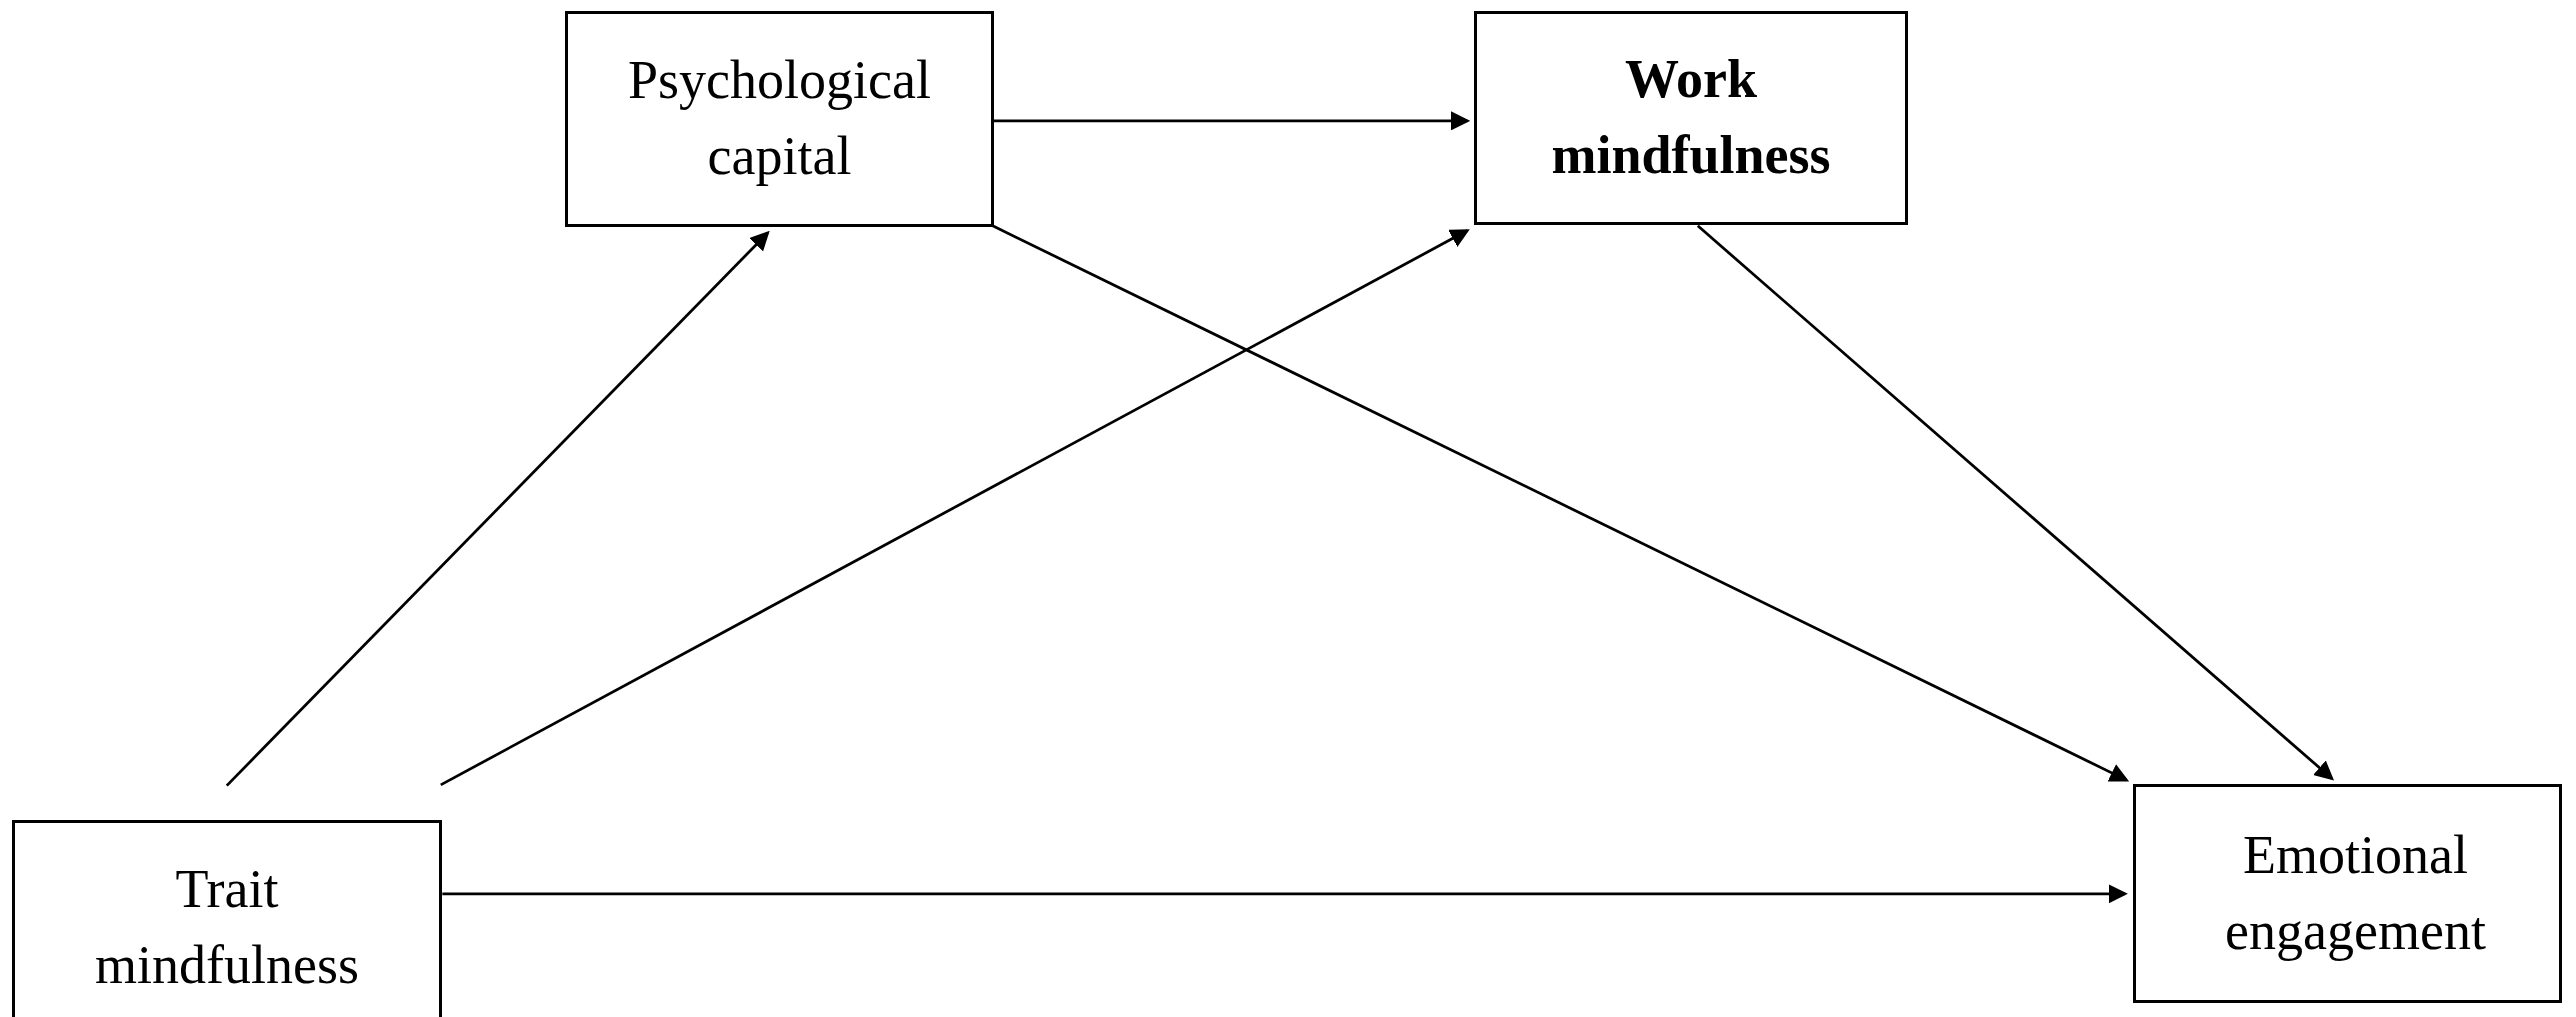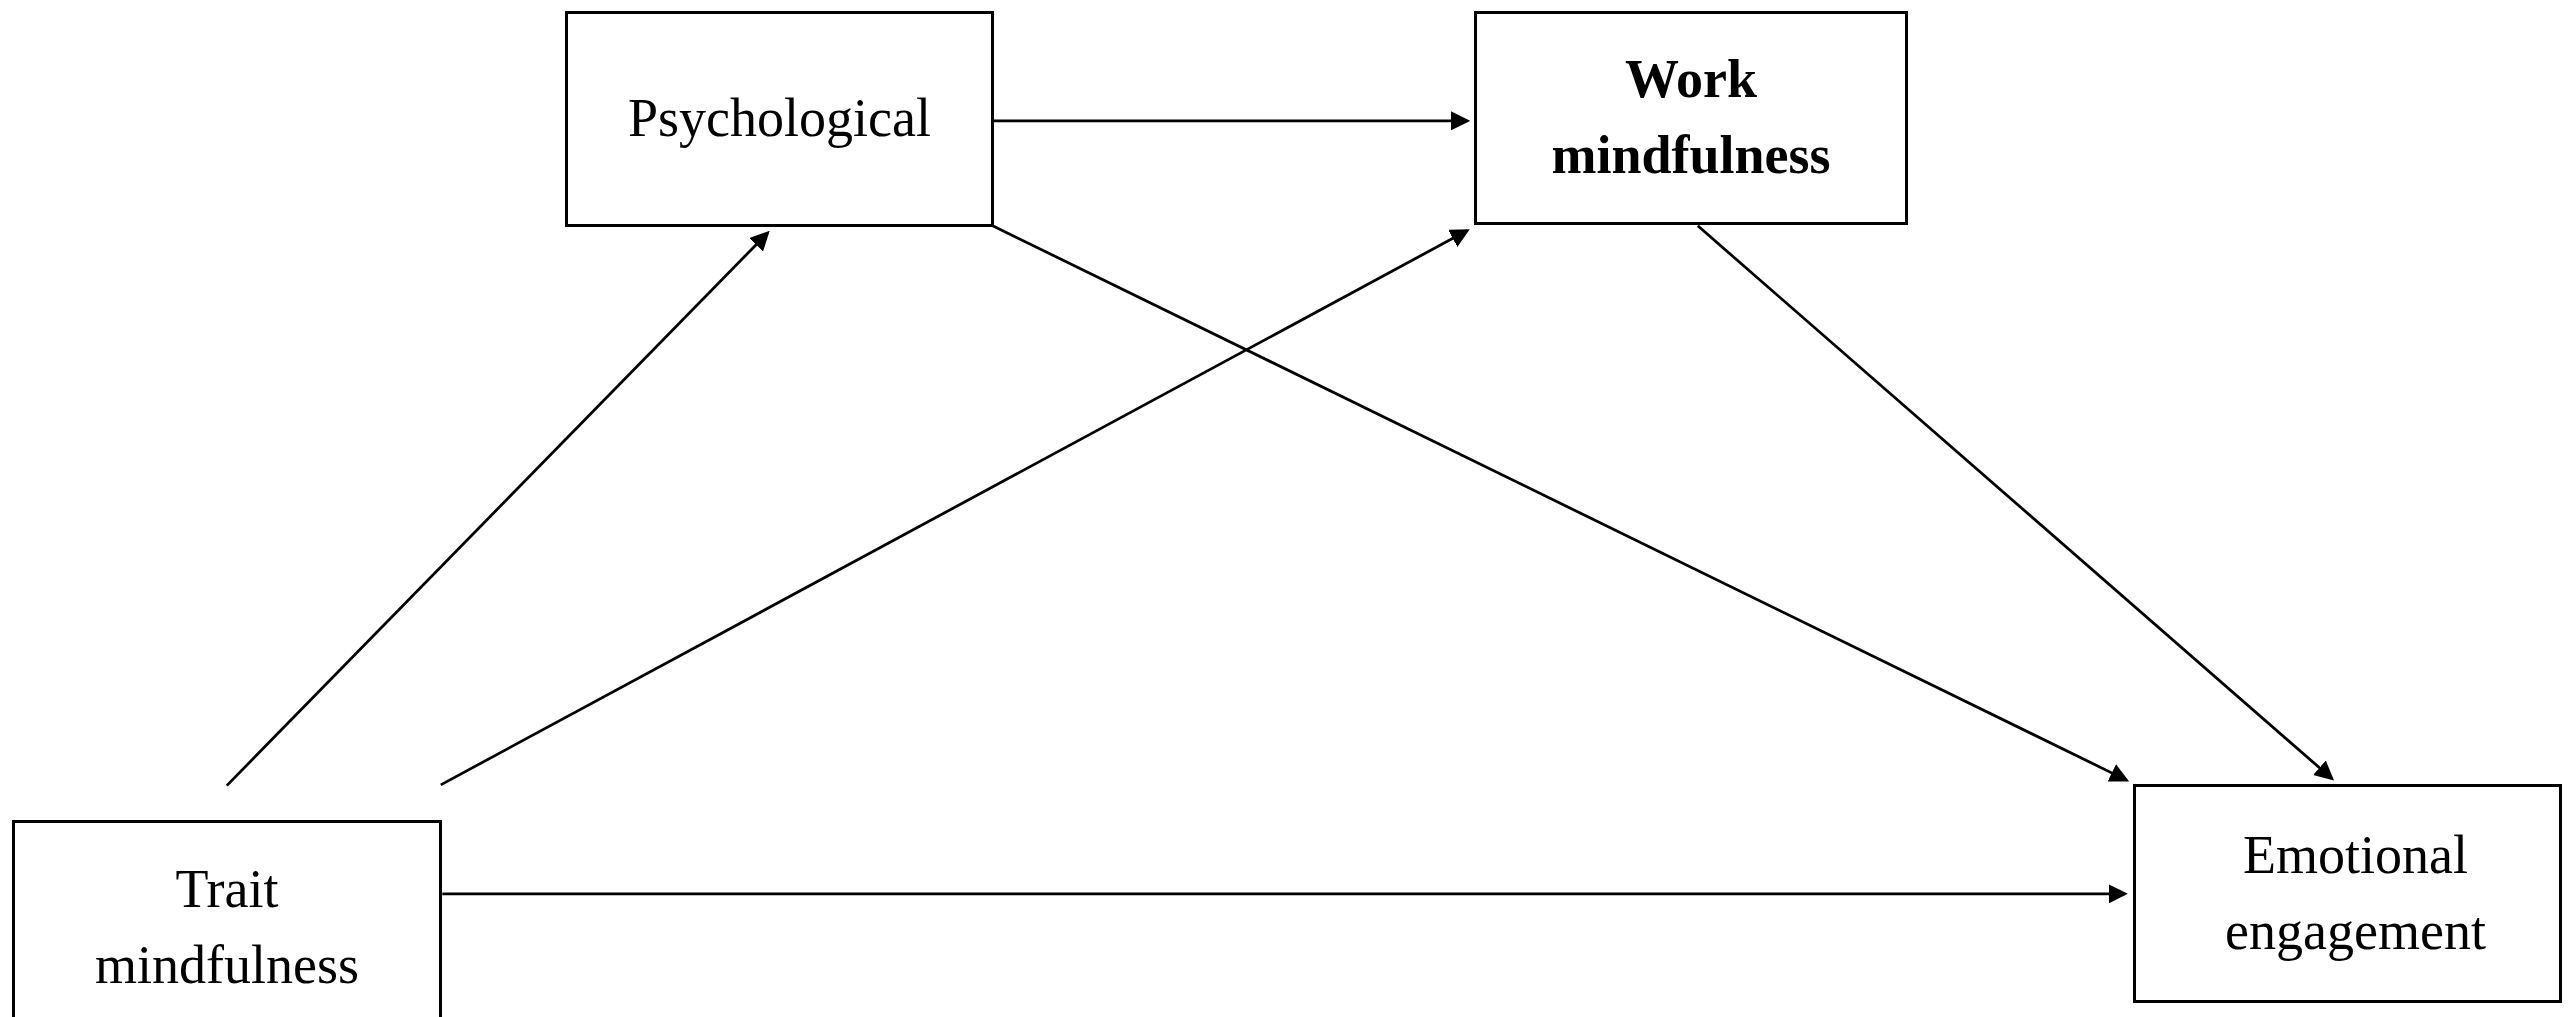--- a/index.html
+++ b/index.html
@@ -72,20 +72,21 @@
 
     <line class="edge" x1="1257" y1="286" x2="2693" y2="988" marker-end="url(#arrowhead)"></line>
 
     <line class="edge" x1="2150" y1="286" x2="2953" y2="986" marker-end="url(#arrowhead)"></line>
 
     <line class="edge" x1="560" y1="1132" x2="2691" y2="1132" marker-end="url(#arrowhead)"></line>
   </svg>
 
   <div class="node" id="node-psychological-capital">
     <span>Psychological</span>
+    <span>capital</span>
   </div>
 
   <div class="node" id="node-work-engagement">
     <span>Work</span>
     <span>mindfulness</span>
   </div>
 
   <div class="node" id="node-trait-mindfulness">
     <span>Trait</span>
     <span>mindfulness</span>

